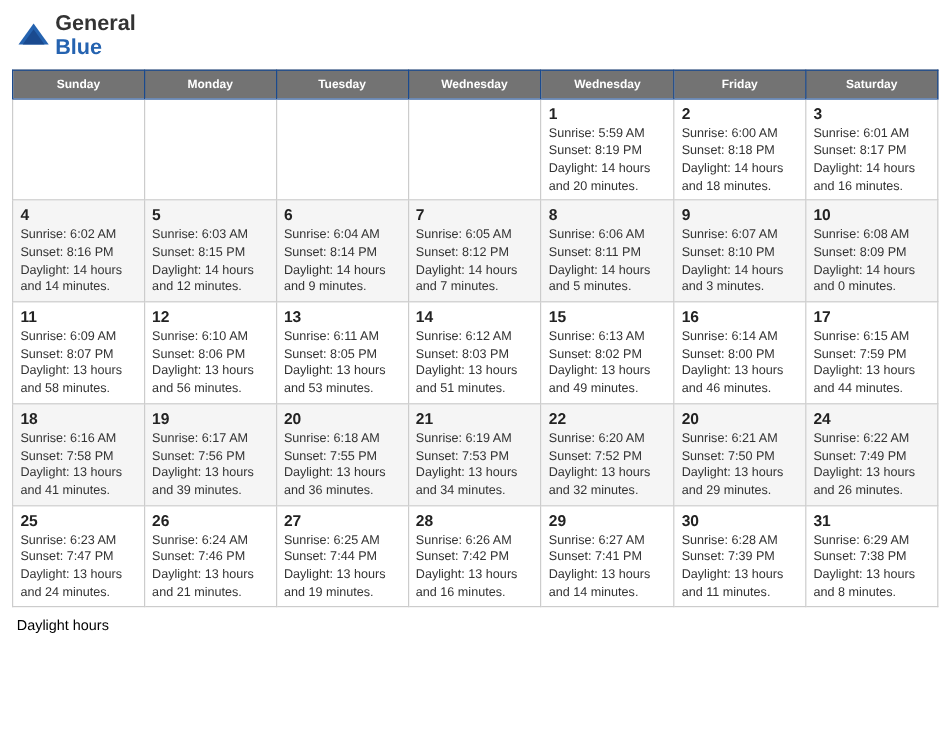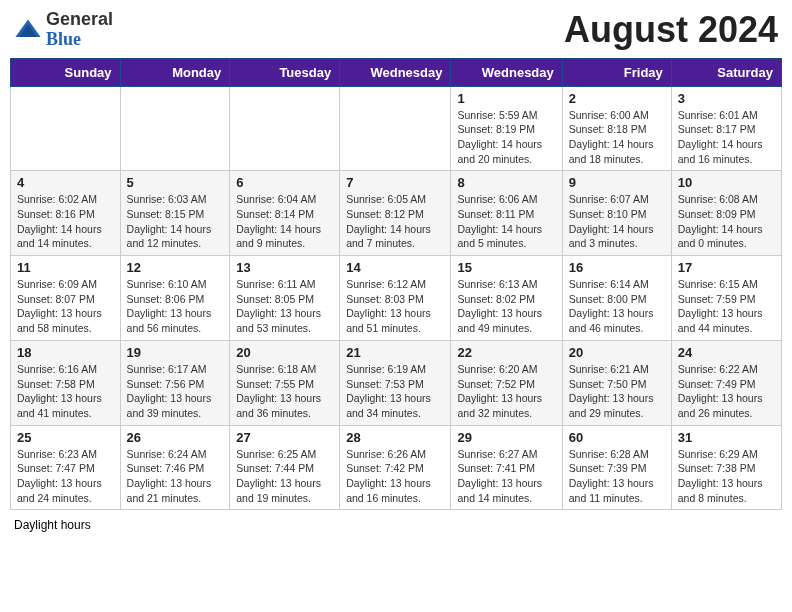--- a/index.html
+++ b/index.html
@@ -30,21 +30,20 @@
     }
     .logo-general {
       font-size: 18px;
       font-weight: bold;
       color: #333;
     }
     .logo-blue {
       font-size: 18px;
       font-weight: bold;
       color: #2563b0;
-      font-family: Liberation Serif, serif;
     }
     .logo-icon {
       width: 28px;
       height: 28px;
     }
     .title-block {
       text-align: right;
     }
     .month-year {
       font-size: 36px;
@@ -56,25 +55,25 @@
       font-size: 15px;
       color: #555;
       margin-top: 2px;
     }
     .calendar {
       width: 100%;
       border-collapse: collapse;
       font-size: 11px;
     }
     .calendar th {
-      background: #4c1d95;
+      background: #737373;
       color: #fff;
-      text-align: right;
+      text-align: center;
       padding: 6px 8px;
-      font-size: 13px;
+      font-size: 10px;
       font-weight: bold;
       border: 1px solid #1a4a8f;
     }
     .calendar td {
       border: 1px solid #ccc;
       vertical-align: top;
       padding: 4px 6px;
       width: 113px;
       min-height: 70px;
       background: #fff;
@@ -112,21 +111,20 @@
     <svg class="logo-icon" viewBox="0 0 40 40">
       <polygon points="20,5 38,30 2,30" fill="#2563b0"></polygon>
       <polygon points="20,12 33,30 7,30" fill="#1a4a8f"></polygon>
     </svg>
     <div class="logo-text">
       <span class="logo-general">General</span>
       <span class="logo-blue">Blue</span>
     </div>
   </div>
   <div class="title-block">
-    <div class="month-year">August 2024</div>
   </div>
 </div>
 
 <table class="calendar">
   <thead>
     <tr>
     <th>Sunday</th>
         <th>Monday</th>
         <th>Tuesday</th>
         <th>Wednesday</th>
@@ -259,21 +257,21 @@
         </td>
         <td>
           <span class="day-num">28</span>
           <div class="day-info">Sunrise: 6:26 AM<br>Sunset: 7:42 PM<br>Daylight: 13 hours and 16 minutes.</div>
         </td>
         <td>
           <span class="day-num">29</span>
           <div class="day-info">Sunrise: 6:27 AM<br>Sunset: 7:41 PM<br>Daylight: 13 hours and 14 minutes.</div>
         </td>
         <td>
-          <span class="day-num">60</span>
+          <span class="day-num">30</span>
           <div class="day-info">Sunrise: 6:28 AM<br>Sunset: 7:39 PM<br>Daylight: 13 hours and 11 minutes.</div>
         </td>
         <td>
           <span class="day-num">31</span>
           <div class="day-info">Sunrise: 6:29 AM<br>Sunset: 7:38 PM<br>Daylight: 13 hours and 8 minutes.</div>
         </td>
       </tr>
     </tbody>
 </table>
 

